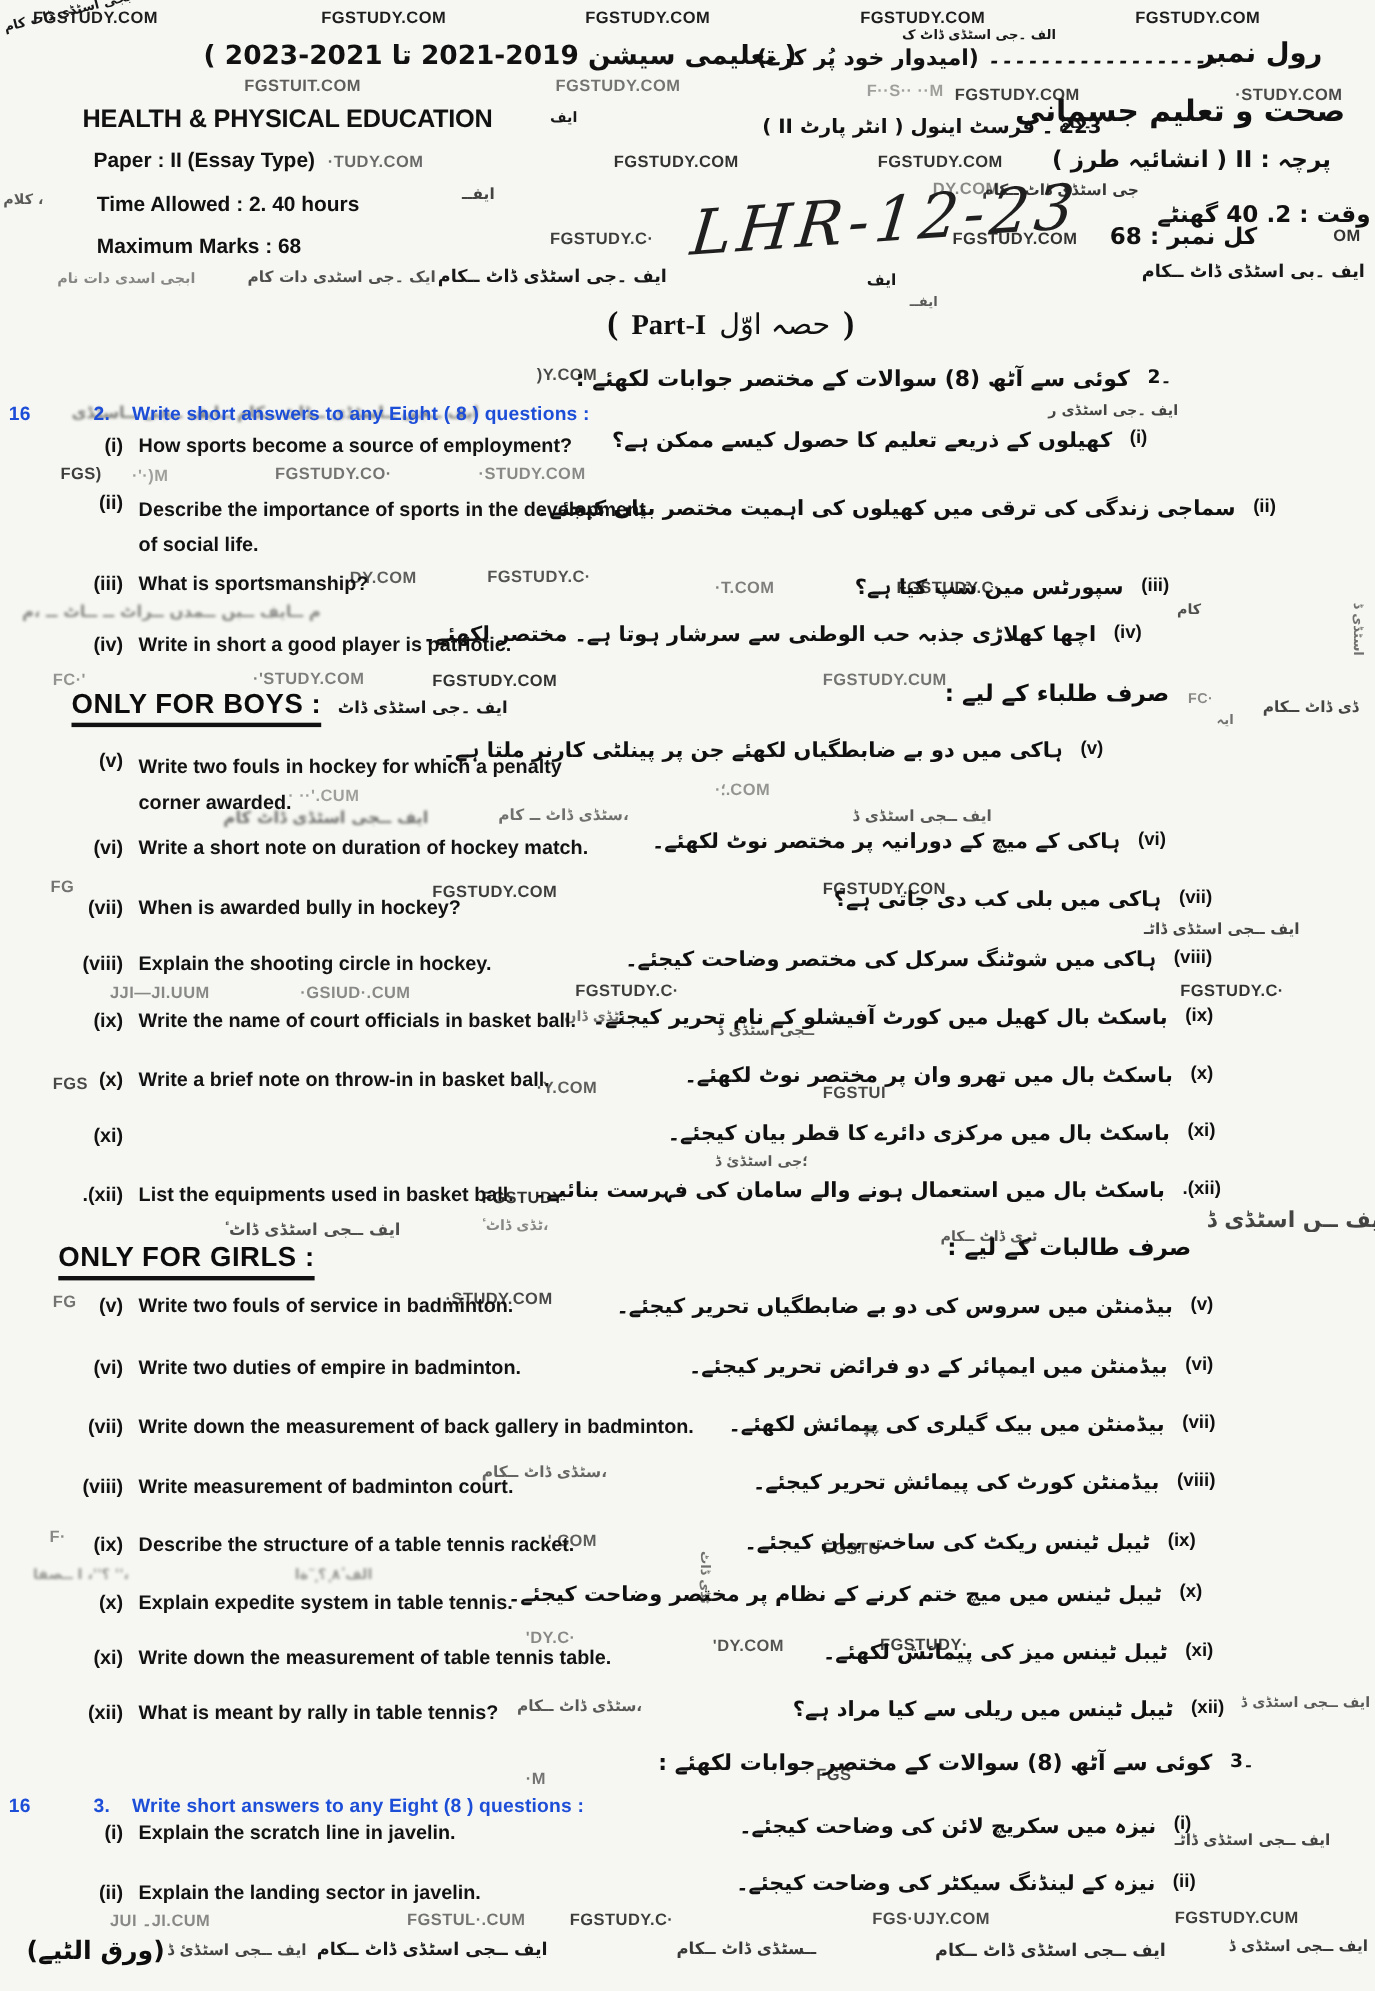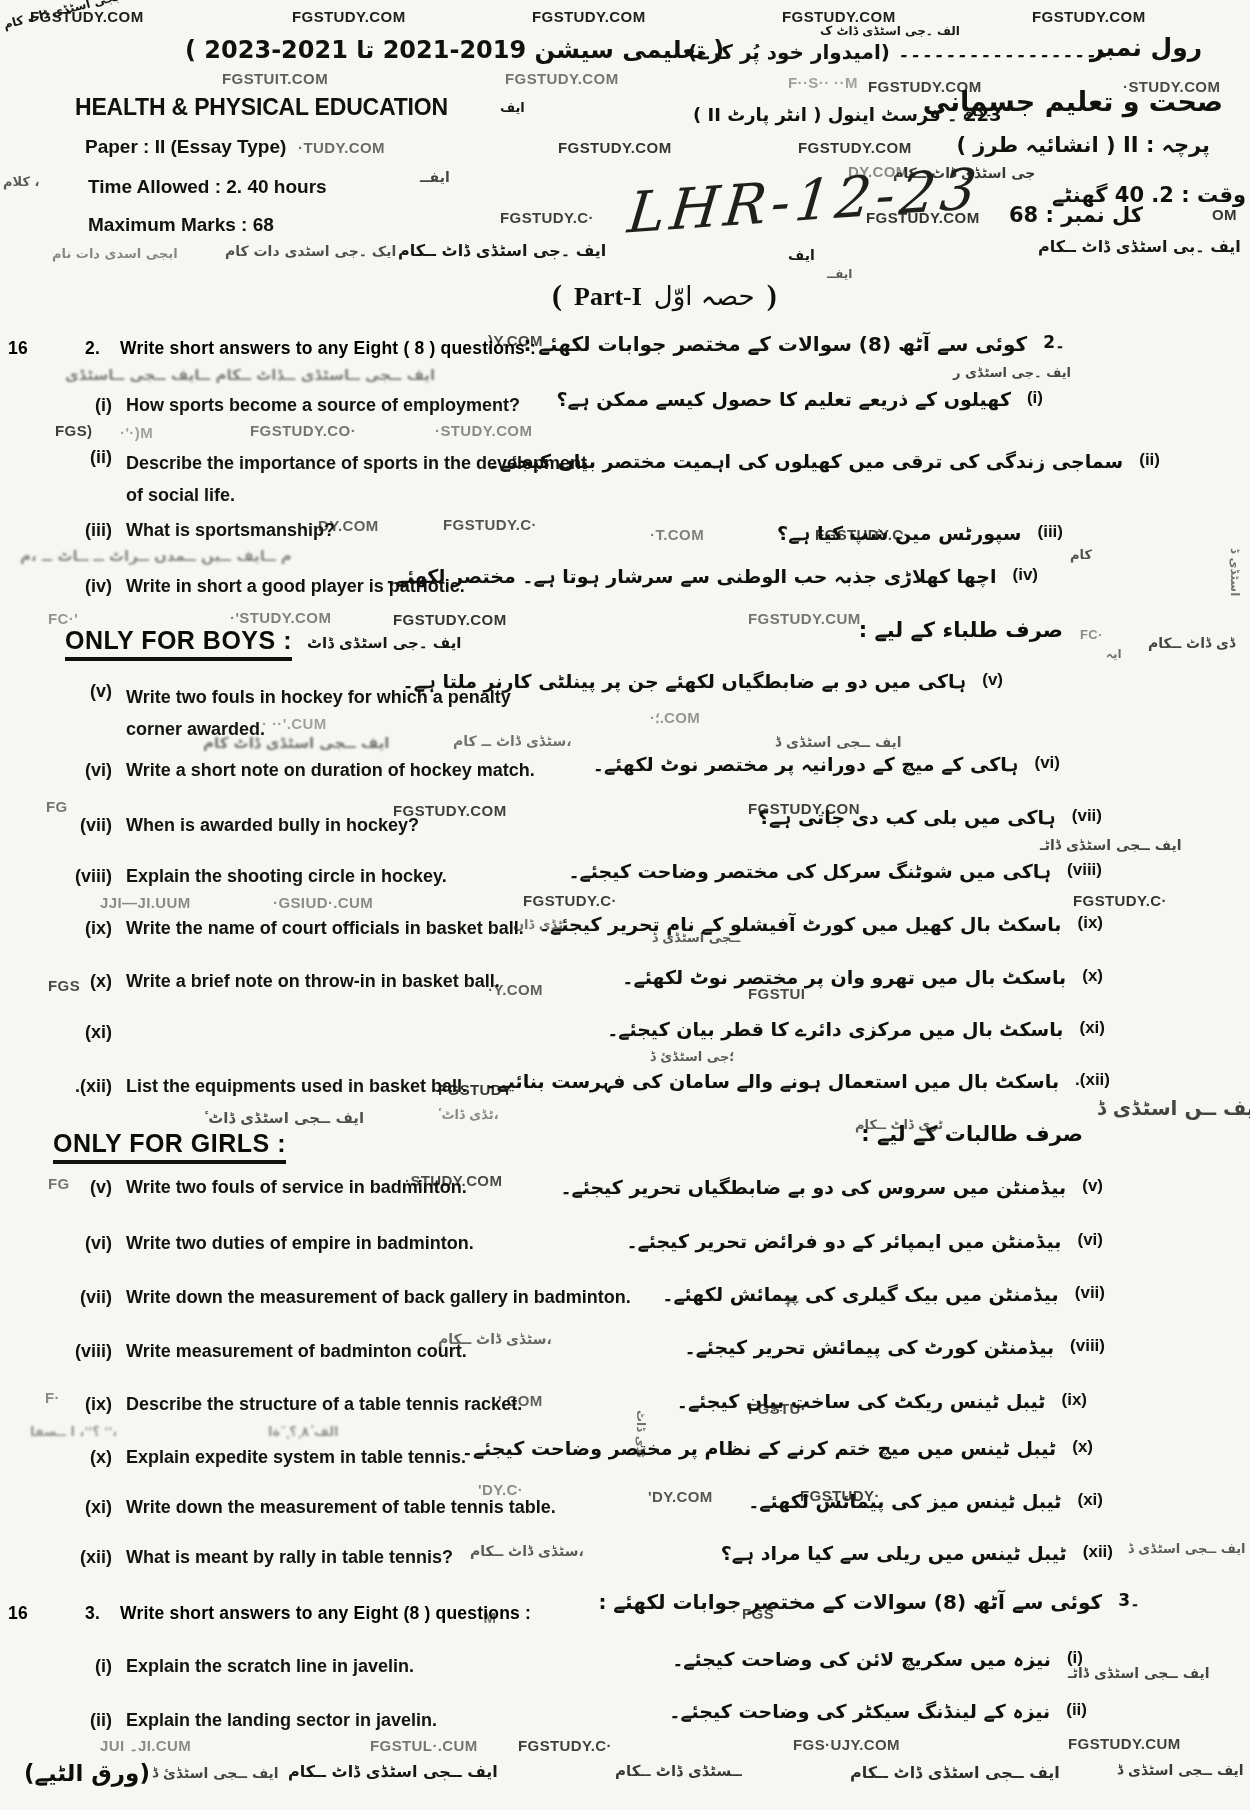--- a/index.html
+++ b/index.html
@@ -18,21 +18,21 @@
   .en{font-family:"Liberation Sans",sans-serif;font-weight:700;}
   .ur{font-family:"DejaVu Sans",sans-serif;font-weight:700;direction:rtl;}
   
   .erow{position:absolute;left:60px;display:flex;align-items:flex-start;
         font-family:"Liberation Sans",sans-serif;font-weight:700;font-size:18px;color:#121212;}
   .enum{flex:none;width:52px;text-align:right;white-space:nowrap;}
   .etxt{margin-left:14px;white-space:nowrap;}
   .wrap .etxt{white-space:normal;line-height:1.8;}
   
   .qhead{position:absolute;left:8px;display:flex;font-family:"Liberation Sans",sans-serif;
-         font-weight:800;font-size:17.5px;color:#000000;letter-spacing:.2px;}
+         font-weight:800;font-size:17.5px;color:#1d4ed8;letter-spacing:.2px;margin-top:28px;}
   .qm{flex:none;width:77px;}
   .qn{flex:none;width:35px;}
   .qt{white-space:nowrap;}
   
   .sechead{position:absolute;font-family:"Liberation Sans",sans-serif;font-weight:800;
            font-size:25px;letter-spacing:.5px;color:#0c0c0c;border-bottom:4px solid #111;
            padding-bottom:2px;white-space:nowrap;}
   .usechead{position:absolute;font-family:"DejaVu Sans",sans-serif;font-weight:700;
             font-size:21px;direction:rtl;color:#0e0e0e;white-space:nowrap;}
   

